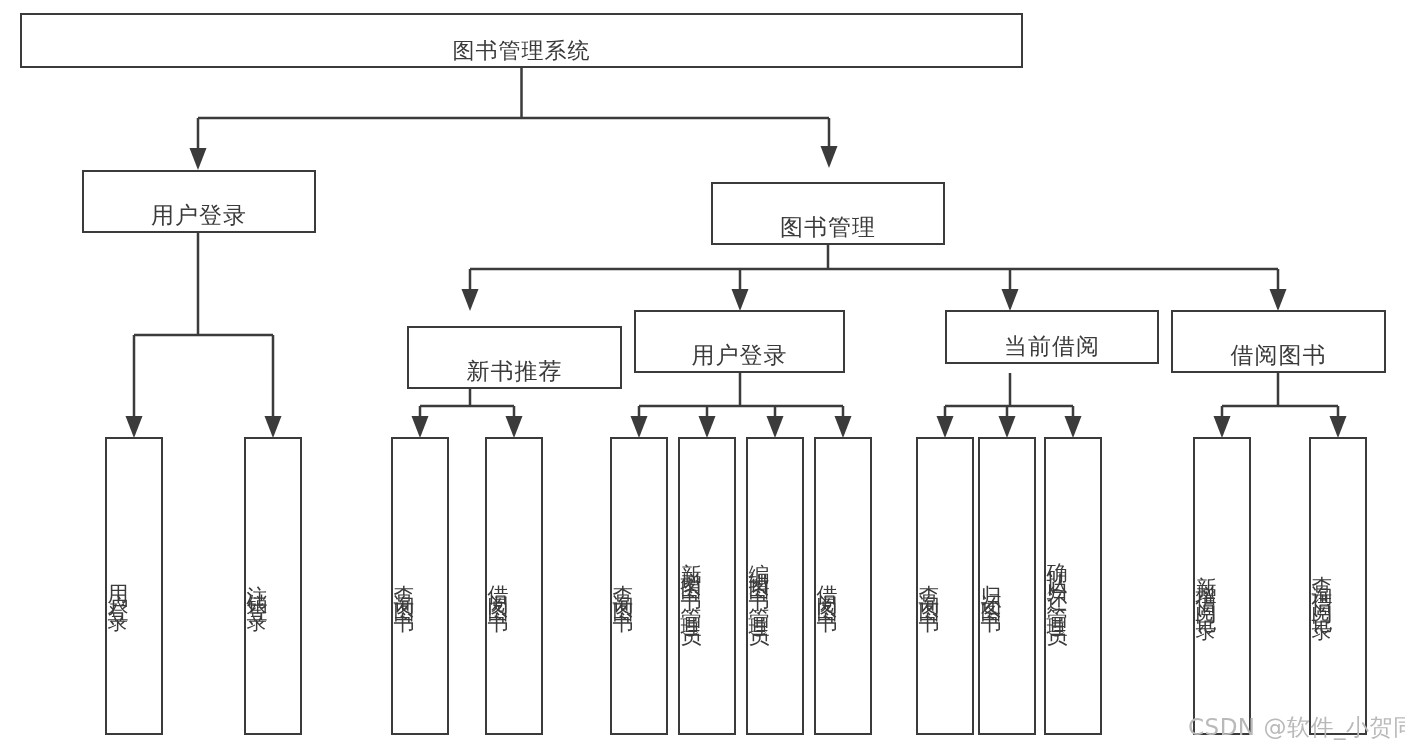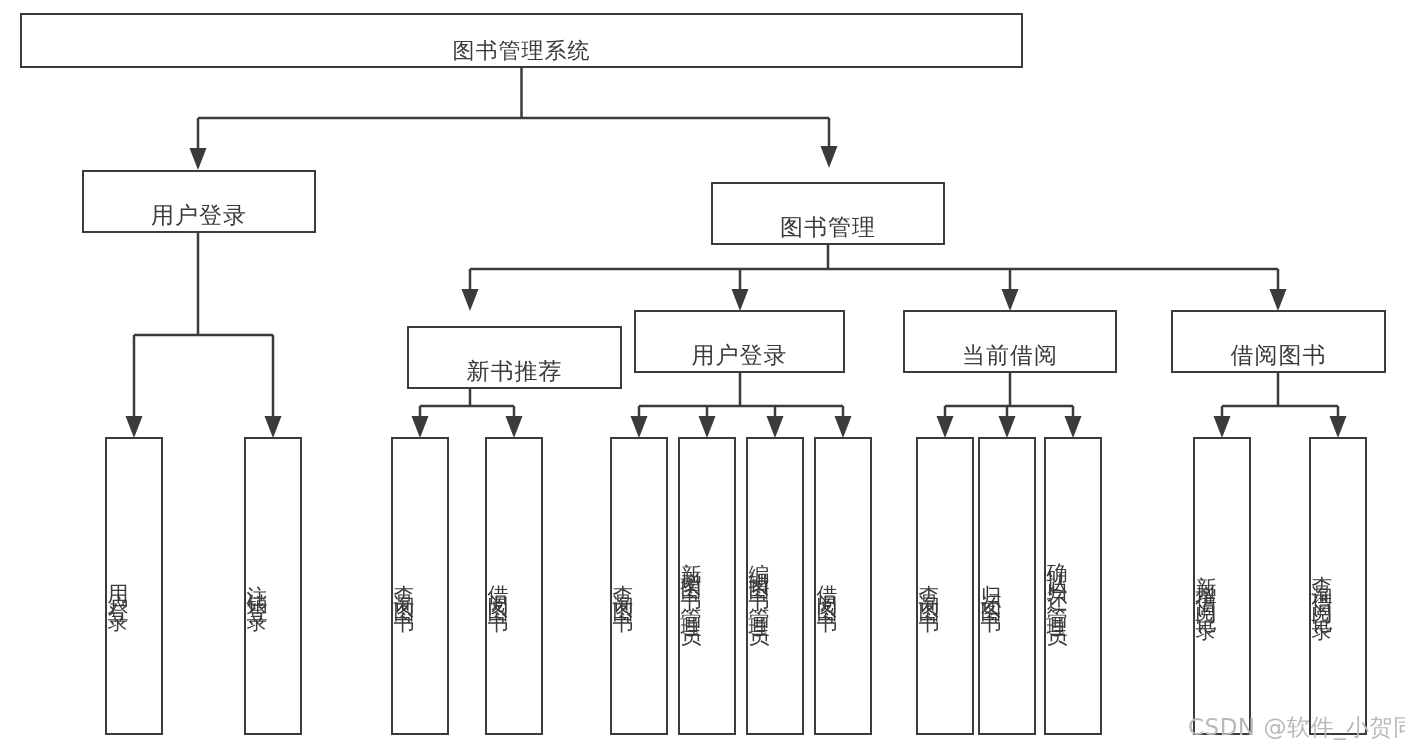--- a/index.html
+++ b/index.html
@@ -103,21 +103,21 @@
   <div class="node h2" style="left:711px; top:182px; width:234px; height:63px;">
     <span>图书管理</span>
   </div>
 
   <div class="node h2" style="left:363px; top:326px; width:215px; height:63px;margin-left:44px;">
     <span>新书推荐</span>
   </div>
   <div class="node h2" style="left:634px; top:310px; width:211px; height:63px;">
     <span>用户登录</span>
   </div>
-  <div class="node h2" style="left:903px; top:310px; width:214px; height:63px;">
+  <div class="node h2" style="left:945px; top:310px; width:214px; height:54px;">
     <span>当前借阅</span>
   </div>
   <div class="node h2" style="left:1171px; top:310px; width:215px; height:63px;">
     <span>借阅图书</span>
   </div>
 
   <div class="node vnode" style="left:105px;">
     <span>用户登录</span>
   </div>
   <div class="node vnode" style="left:244px;">

